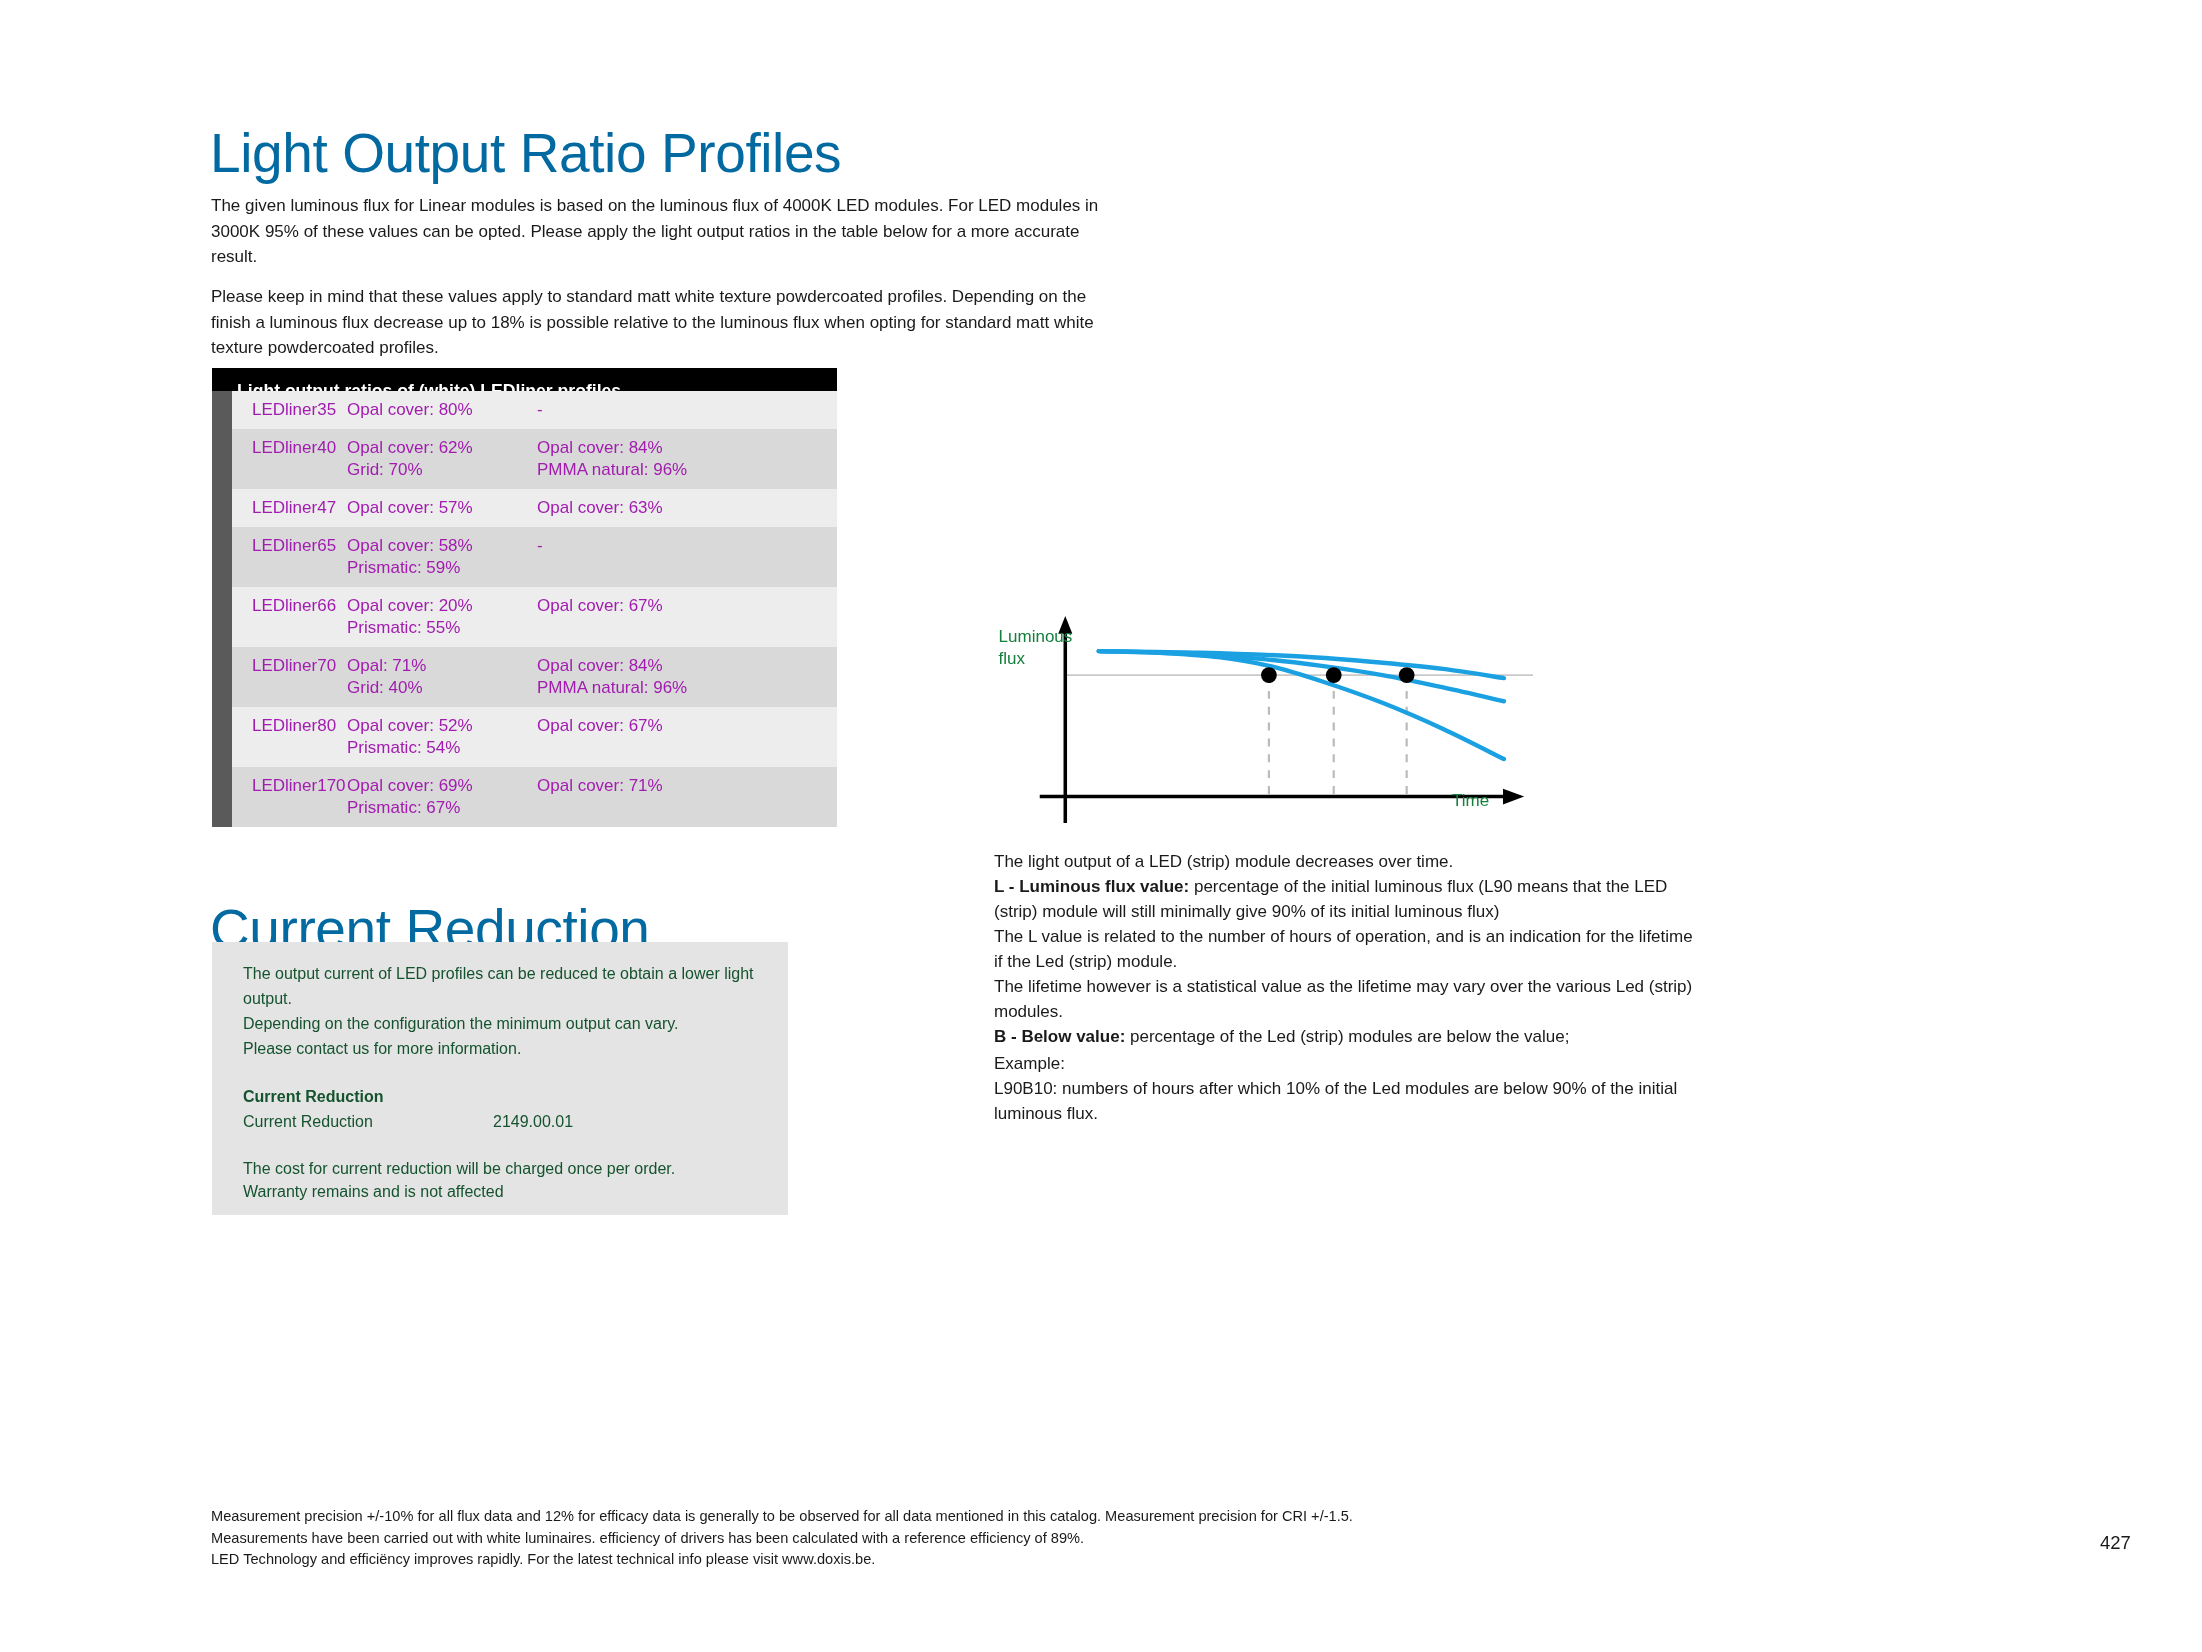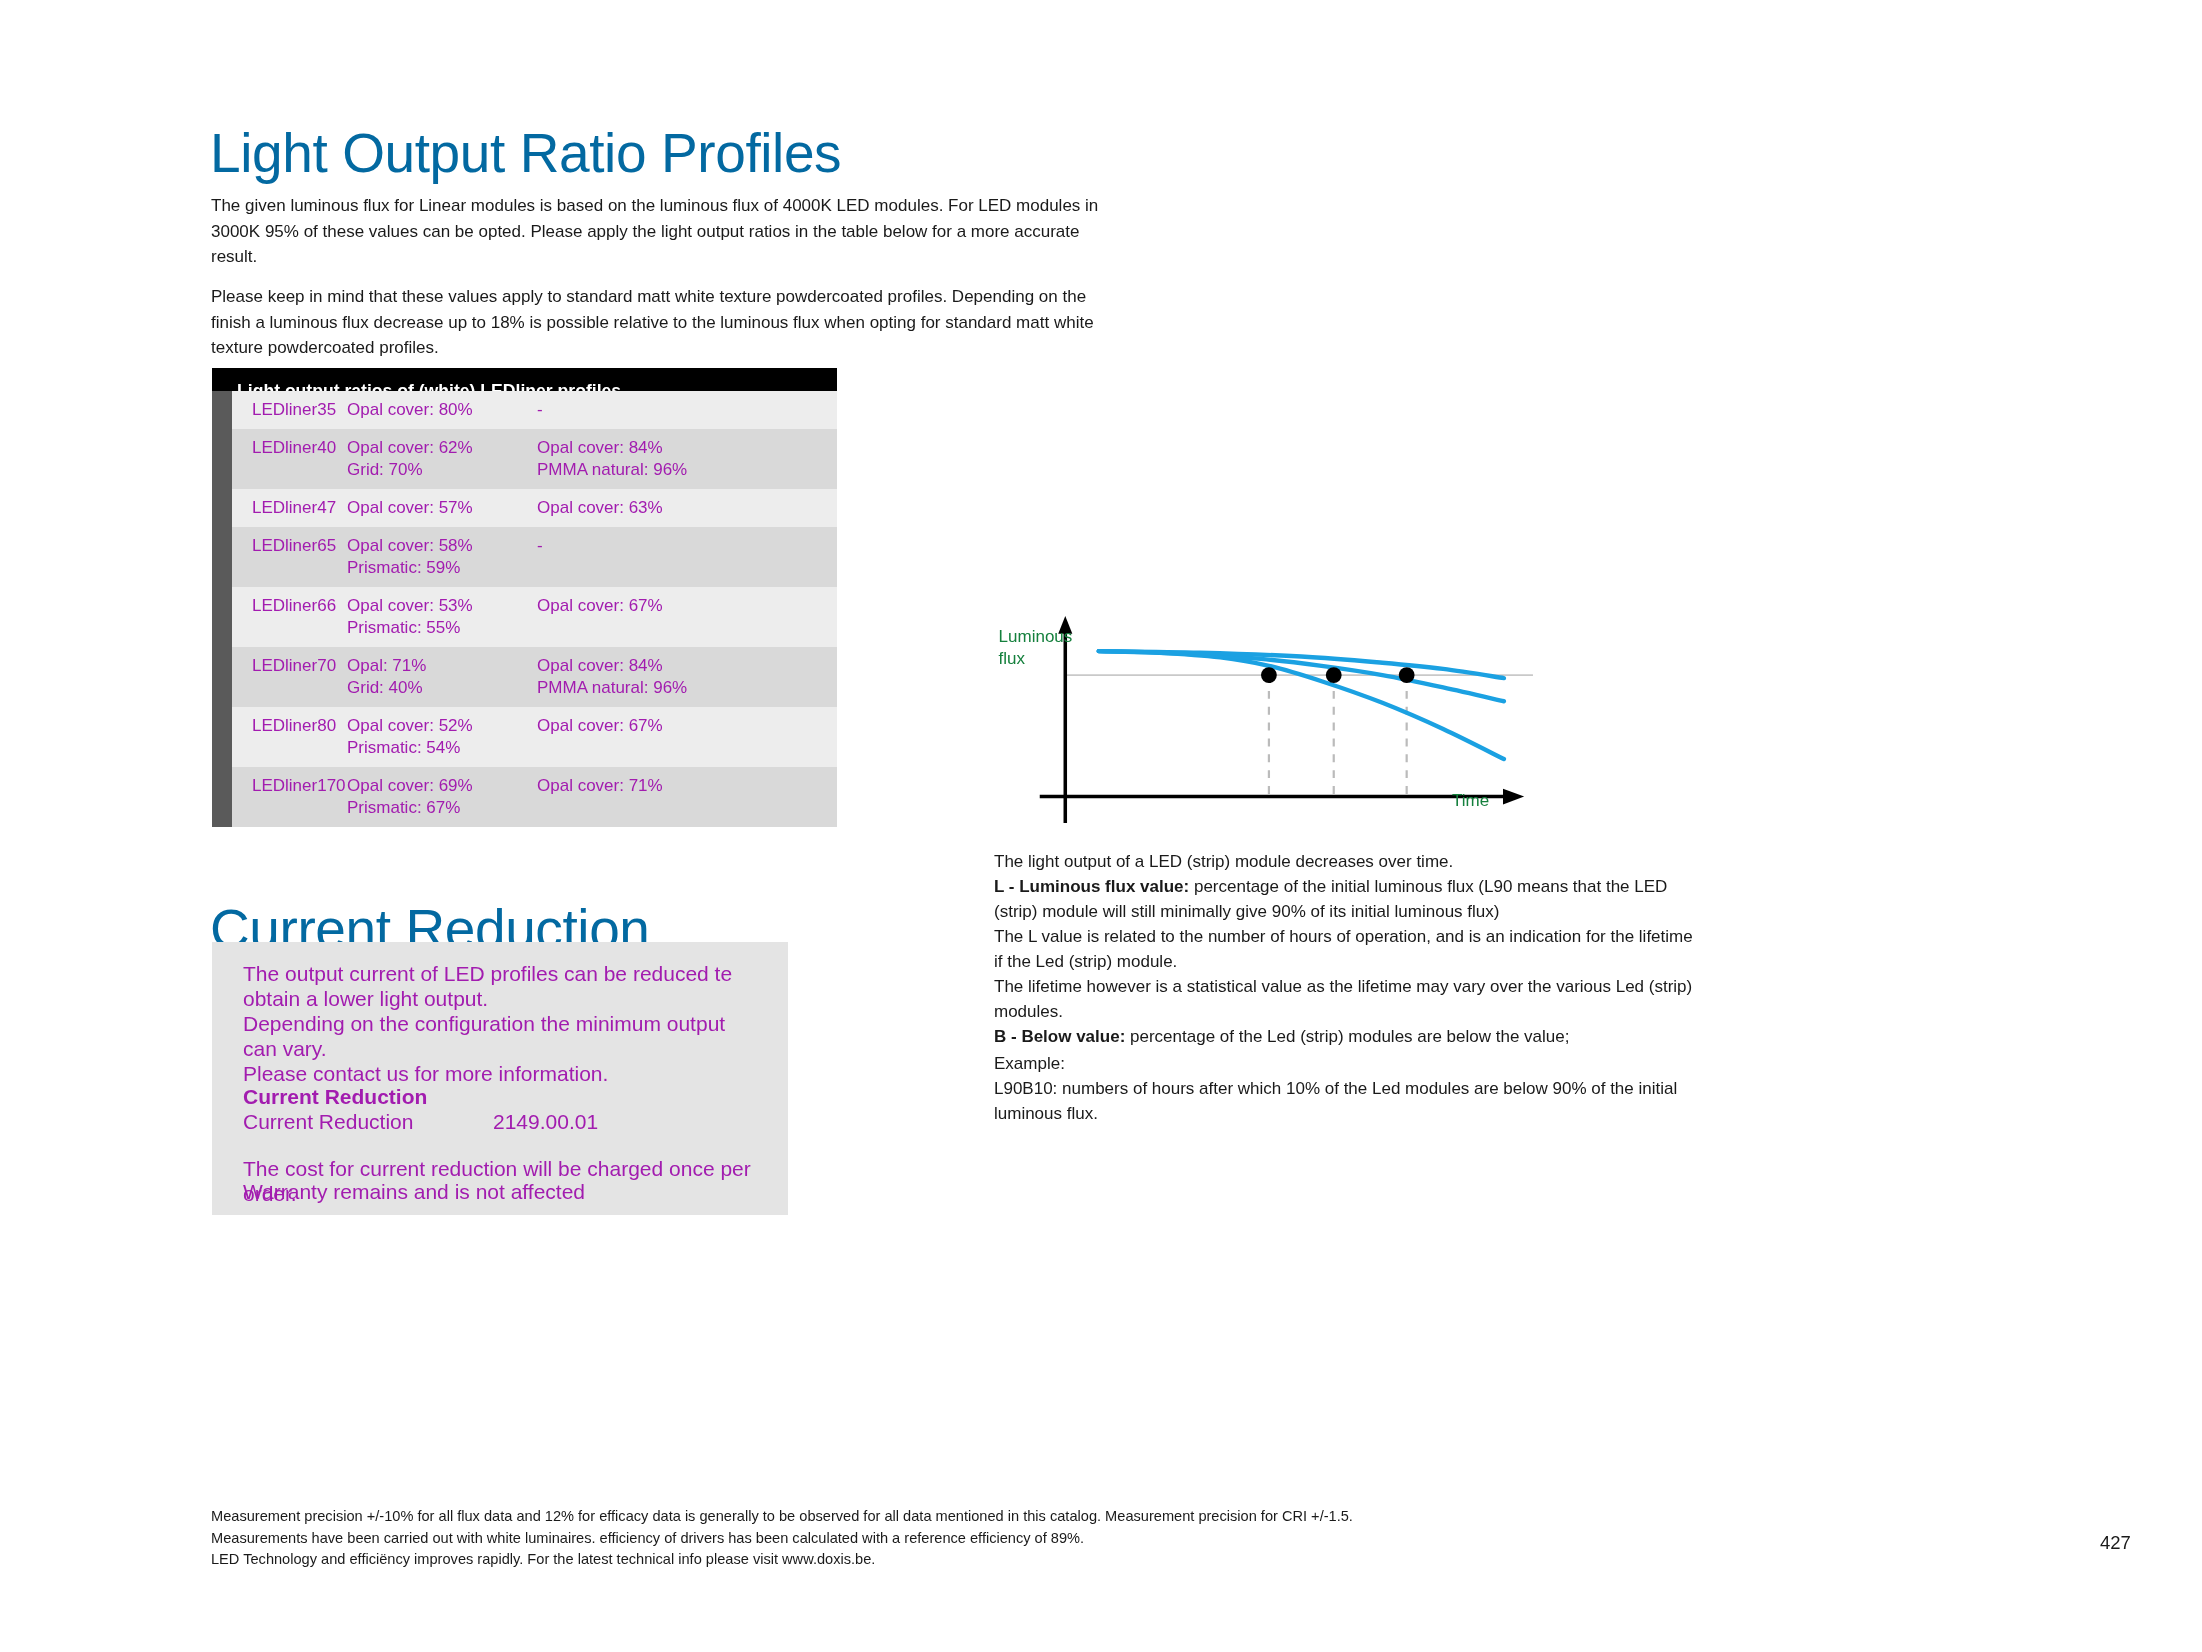--- a/index.html
+++ b/index.html
@@ -95,23 +95,23 @@
     position: absolute;
     left: 212px;
     top: 942px;
     width: 576px;
     height: 273px;
     background: #e4e4e4;
   }
   .cr-text {
     position: absolute;
     left: 31px;
-    font-size: 21px;
+    font-size: 16px;
     line-height: 25px;
-    color: #a21caf;
+    color: #14532d;
     width: 521px;
   }
   #cr-para1 { top: 19.4px; }
   #cr-head  { top: 142px; font-weight: bold; }
   #cr-line-label { top: 167px; }
   #cr-line-code  { top: 167px; left: 281px; width: 265px; }
   #cr-line-cost  { top: 202px; margin-top: 12px; }
   #cr-warranty   { top: 237px; }
 
   
@@ -211,21 +211,21 @@
           <span class="cellline">Opal cover: 58%</span>
           <span class="cellline">Prismatic: 59%</span>
         </span>
         <span class="c-indirect">
           <span class="cellline">-</span>
         </span>
       </div>
       <div class="row odd tall">
         <span class="c-profile">LEDliner66</span>
         <span class="c-direct">
-          <span class="cellline">Opal cover: 53%</span>
+          <span class="cellline">Opal cover: 20%</span>
           <span class="cellline">Prismatic: 55%</span>
         </span>
         <span class="c-indirect">
           <span class="cellline">Opal cover: 67%</span>
         </span>
       </div>
       <div class="row even tall">
         <span class="c-profile">LEDliner70</span>
         <span class="c-direct">
           <span class="cellline">Opal: 71%</span>

